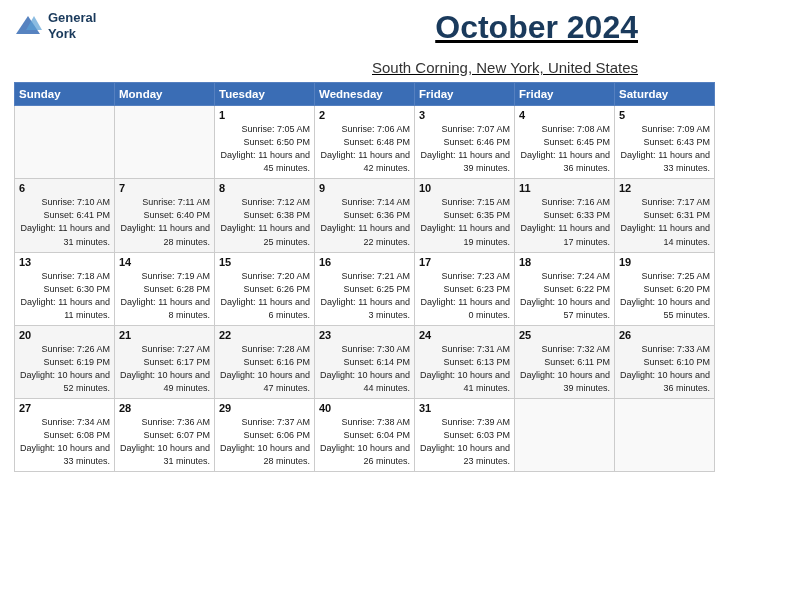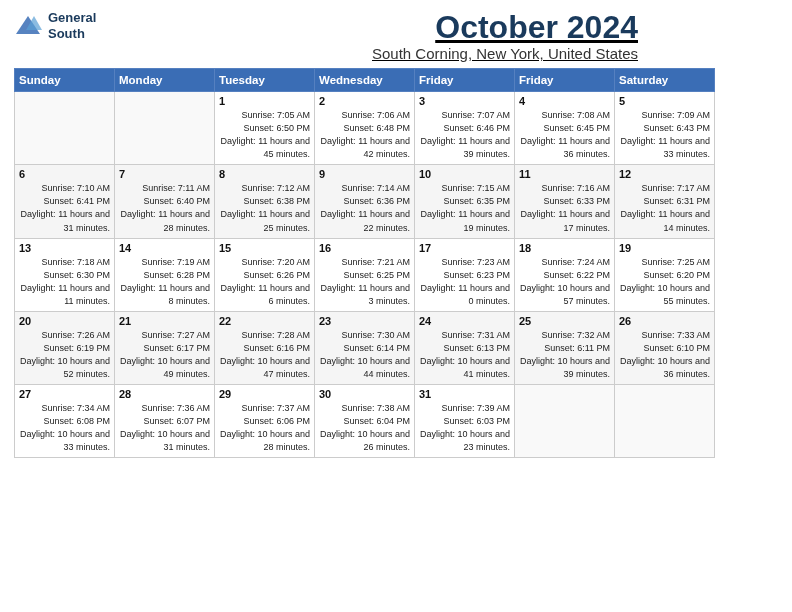--- a/index.html
+++ b/index.html
@@ -45,21 +45,21 @@
     }
     .month-title {
       font-size: 32px;
       font-weight: bold;
       color: #1a3a5c;
       line-height: 1.1;
     }
     .location-title {
       font-size: 15px;
       color: #333;
-      margin-top: 0;
+      margin-top: 14px;
     }
     .calendar {
       width: 100%;
       border-collapse: collapse;
       border: 1px solid #f9a8d4;
     }
     .calendar th {
       background: #3a6db5;
       color: #fff;
       font-size: 11.5px;
@@ -108,21 +108,21 @@
 <div class="page">
   <div class="header">
     <div class="logo">
       <svg class="logo-icon" viewBox="0 0 28 28">
         <rect x="0" y="0" width="28" height="28" fill="white"></rect>
         <polygon points="14,4 26,22 2,22" fill="#3a6db5" opacity="0.85"></polygon>
         <polygon points="20,4 28,18 12,18" fill="#5a9fd4" opacity="0.7"></polygon>
       </svg>
       <div class="logo-text">
         <div>General</div>
-        <div>South</div>
+        <div>York</div>
       </div>
     </div>
     <div class="title-block">
       <div class="month-title">October 2024</div>
       <div class="location-title">South Corning, New York, United States</div>
     </div>
   </div>
 
   <table class="calendar">
     <thead>
@@ -258,21 +258,21 @@
           </td>
           <td>
             <span class="day-num">28</span>
             <div class="day-info">Sunrise: 7:36 AM<br>Sunset: 6:07 PM<br>Daylight: 10 hours and 31 minutes.</div>
           </td>
           <td>
             <span class="day-num">29</span>
             <div class="day-info">Sunrise: 7:37 AM<br>Sunset: 6:06 PM<br>Daylight: 10 hours and 28 minutes.</div>
           </td>
           <td>
-            <span class="day-num">30</span>
+            <span class="day-num">40</span>
             <div class="day-info">Sunrise: 7:38 AM<br>Sunset: 6:04 PM<br>Daylight: 10 hours and 26 minutes.</div>
           </td>
           <td>
             <span class="day-num">31</span>
             <div class="day-info">Sunrise: 7:39 AM<br>Sunset: 6:03 PM<br>Daylight: 10 hours and 23 minutes.</div>
           </td>
           <td class="empty-cell"></td>
           <td class="empty-cell"></td>
         </tr>
       </tbody>

